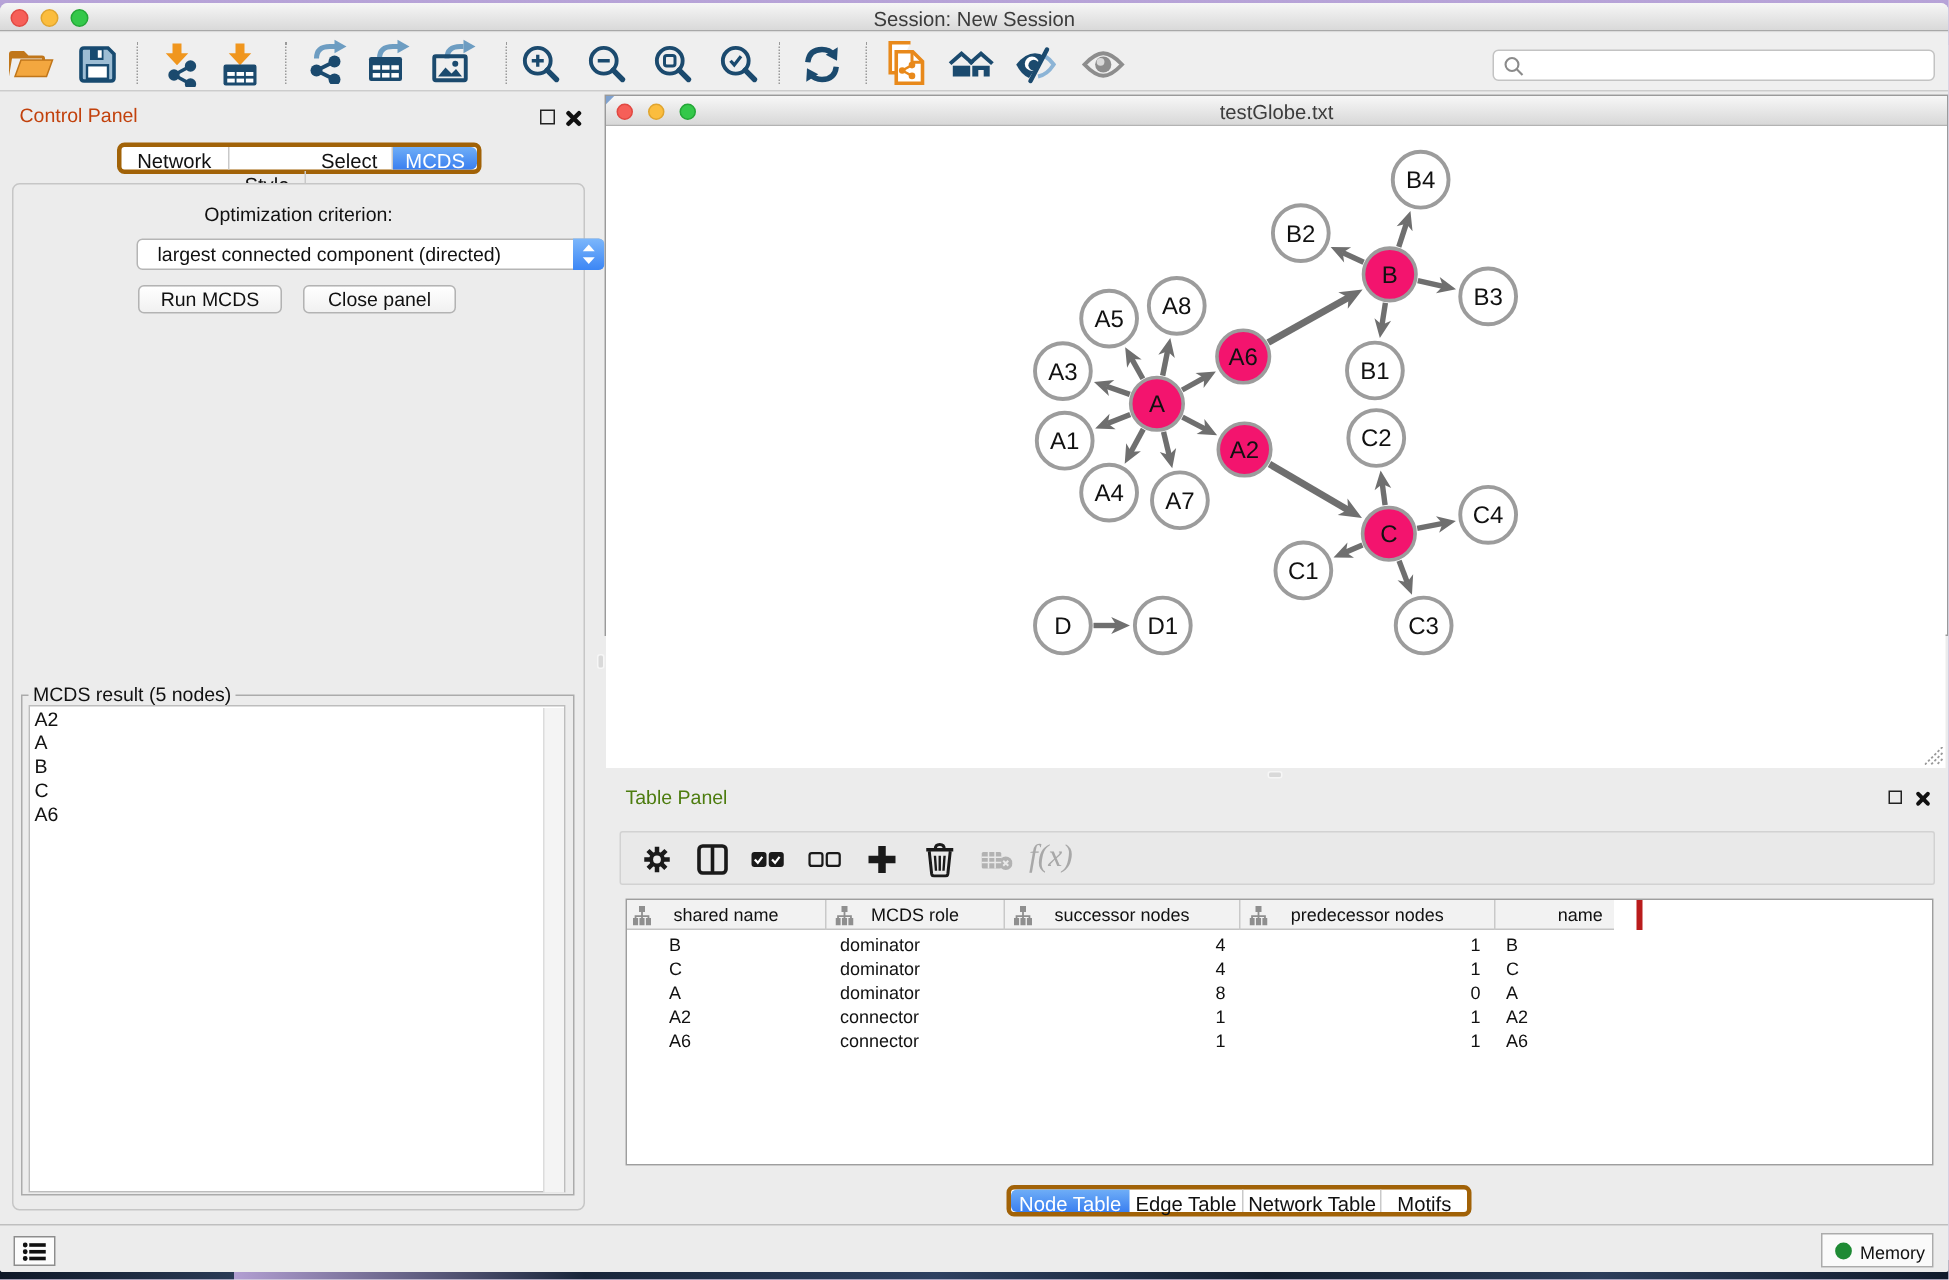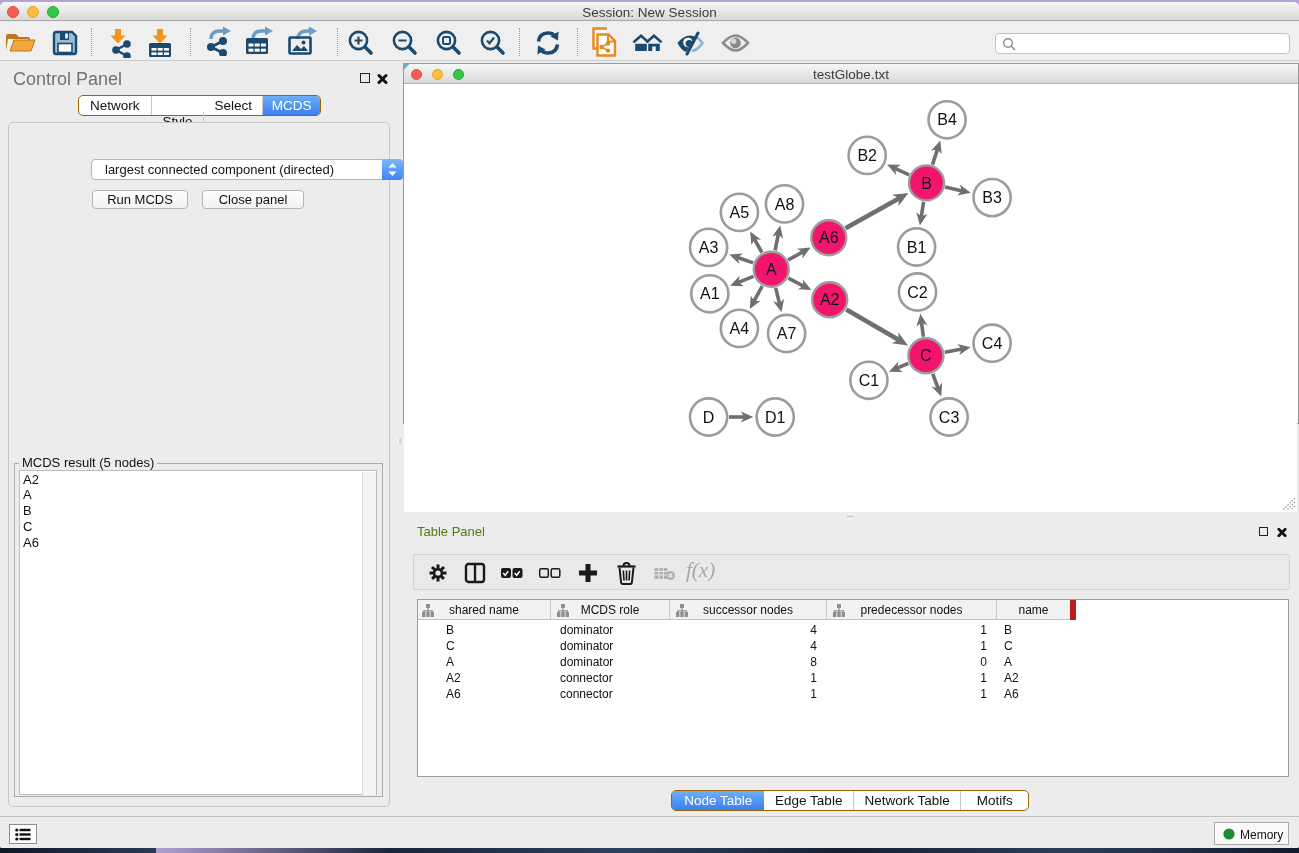--- a/index.html
+++ b/index.html
@@ -10,23 +10,23 @@
 #wallpaper-top { left:0; top:0; width:1299px; height:30px; background:linear-gradient(#b7a3d8,#ab97cc); }
 #wallpaper-bot { left:0; top:840px; width:1299px; height:13px; background:linear-gradient(90deg,#0e1726,#2a3a55 12%,#16223503 0,#182539 30%,#2e4060 48%,#141f30 65%,#2c3d5a 82%,#101a2b); }
 #appwin { left:0; top:2px; width:1299px; height:846px; background:#ececec; border-radius:5px 5px 2px 2px; overflow:hidden; }
 #titlebar { left:0; top:0; width:1299px; height:19px; background:linear-gradient(#f6f6f6,#d9d9d9); border-bottom:1px solid #a8a8a8; border-radius:5px 5px 0 0; }
 .tl { position:absolute; width:12px; height:12px; border-radius:50%; top:4px; }
 #title-text { width:100%; text-align:center; top:3px; font-size:13.5px; color:#3c3c3c; }
 #toolbar { left:0; top:20px; width:1299px; height:39px; background:#efefef; border-bottom:1px solid #cccccc; }
 .tsep { position:absolute; top:6px; height:28px; width:0; border-left:1px dotted #9a9a9a; }
 #searchbox { left:995px; top:11px; width:295px; height:21px; background:#ffffff; border:1px solid #c3c3c3; border-radius:4px; }
 
-#cp-title { left:13px; top:67px; font-size:18px; color:#737373; }
+#cp-title { left:13px; top:67px; font-size:13px; color:#c2410c; }
 .winbtn-sq { position:absolute; width:10px; height:10px; border:1.6px solid #222; }
-.tabrow { position:absolute; height:21px; background:#ffffff; border:1px solid #a16207; border-radius:5px; display:flex; }
+.tabrow { position:absolute; height:21px; background:#ffffff; border:3px solid #a16207; border-radius:5px; display:flex; }
 .tab { height:100%; font-size:13.5px; color:#111; text-align:center; line-height:19px; border-right:1px solid #c9c9c9; }
 .tab:last-child { border-right:none; }
 .tab.sel { background:linear-gradient(#6faef7,#3a7ff0); color:#ffffff; border-radius:0 4px 4px 0; border-right:none; }
 #cp-panel { left:8px; top:120px; width:382px; height:685px; background:#ececec; border:1px solid #c6c6c6; border-radius:5px; }
 #opt-label { left:0px; top:133px; width:398px; text-align:center; font-size:13px; color:#111; }
 #dd { left:43px; top:157px; width:312px; height:21px; background:#ffffff; border:1px solid #b5b5b5; border-radius:4px;margin-left:48px; }
 #dd-text { left:13px; top:2px; font-size:13px; color:#111; }
 #dd-step { right:-1px; top:-1px; width:21px; height:21px; border-radius:0 4px 4px 0; background:linear-gradient(#7cb7fb,#3c86f5); }
 .macbtn { position:absolute; height:19px; background:linear-gradient(#ffffff,#f1f1f1); border:1px solid #b3b3b3; border-radius:4px; font-size:13px; color:#111; text-align:center; line-height:17px; }
 #groupbox { left:14px; top:461px; width:369px; height:334px; border:1px solid #ababab; }
@@ -202,20 +202,21 @@
     <svg class="abs" style="left:377px;top:71px;" width="11" height="12" viewBox="0 0 11 12">
         <path d="M2 2.5 L9 9.5 M9 2.5 L2 9.5" stroke="#111" stroke-width="3" stroke-linecap="round"></path>
       </svg>
     <div class="tabrow" style="left:78px; top:93px; width:243px;">
       <div class="tab" style="width:73px;">Network</div>
       <div class="tab" style="width:53px;margin-top:16px;">Style</div>
       <div class="tab" style="width:59px;">Select</div>
       <div class="tab sel" style="width:57px;">MCDS</div>
     </div>
     <div class="abs" id="cp-panel"></div>
+    <div class="abs" id="opt-label">Optimization criterion:</div>
     <div class="abs" id="dd">
       <div class="abs" id="dd-text">largest connected component (directed)</div>
       <div class="abs" id="dd-step">
           <svg class="abs" style="left:4px;top:2px;" width="13" height="17" viewBox="0 0 13 17">
             <path d="M2.5 6.5 L6.5 2 L10.5 6.5 z" fill="#fff"></path>
             <path d="M2.5 10.5 L6.5 15 L10.5 10.5 z" fill="#fff"></path>
           </svg>
         </div>
     </div>
     <div class="macbtn" style="left:92px; top:188px; width:96px;">Run MCDS</div>
@@ -419,21 +420,21 @@
           <div class="th-cell" style="left:409px; width:170px;">predecessor nodes</div>
 <svg class="abs" style="left:415px;top:4px;" width="12" height="13" viewBox="0 0 12 13">
             <g fill="#8f8f8f">
               <rect x="4" y="0" width="4" height="4"></rect>
               <rect x="0" y="8" width="3.4" height="5"></rect>
               <rect x="4.3" y="8" width="3.4" height="5"></rect>
               <rect x="8.6" y="8" width="3.4" height="5"></rect>
               <path d="M6 4 v3 M1.7 8 V6.8 h8.6 V8 M6 6 v2" stroke="#8f8f8f" stroke-width="1.2" fill="none"></path>
             </g>
           </svg>
-          <div class="th-cell" style="left:579px; width:79px; border-right:6px solid #b91c1c;">name</div>
+          <div class="th-cell" style="left:598px; width:79px; border-right:4px solid #b91c1c;">name</div>
       </div>
       <div class="td" style="left:28px; top:22px;">B</div>
 <div class="td" style="left:142px; top:22px;">dominator</div>
 <div class="td" style="left:330px; top:22px; width:69px; text-align:right;">4</div>
 <div class="td" style="left:500px; top:22px; width:69px; text-align:right;">1</div>
 <div class="td" style="left:586px; top:22px;">B</div>
 <div class="td" style="left:28px; top:38px;">C</div>
 <div class="td" style="left:142px; top:38px;">dominator</div>
 <div class="td" style="left:330px; top:38px; width:69px; text-align:right;">4</div>
 <div class="td" style="left:500px; top:38px; width:69px; text-align:right;">1</div>
@@ -447,21 +448,21 @@
 <div class="td" style="left:142px; top:70px;">connector</div>
 <div class="td" style="left:330px; top:70px; width:69px; text-align:right;">1</div>
 <div class="td" style="left:500px; top:70px; width:69px; text-align:right;">1</div>
 <div class="td" style="left:586px; top:70px;">A2</div>
 <div class="td" style="left:28px; top:86px;">A6</div>
 <div class="td" style="left:142px; top:86px;">connector</div>
 <div class="td" style="left:330px; top:86px; width:69px; text-align:right;">1</div>
 <div class="td" style="left:500px; top:86px; width:69px; text-align:right;">1</div>
 <div class="td" style="left:586px; top:86px;">A6</div>
     </div>
-    <div class="tabrow" style="left:671px; top:788px; width:358px;">
+    <div class="tabrow" style="left:671px; top:788px; width:310px;">
       <div class="tab sel" style="width:93px; border-radius:4px 0 0 4px;">Node Table</div>
       <div class="tab" style="width:90px;">Edge Table</div>
       <div class="tab" style="width:108px;">Network Table</div>
       <div class="tab" style="width:67px;">Motifs</div>
     </div>
     <div class="abs" id="statusbar"></div>
     <div class="abs" id="listbtn">
         <svg class="abs" style="left:5px;top:3px;" width="16" height="13" viewBox="0 0 16 13">
           <g fill="#111">
             <circle cx="1.8" cy="2" r="1.6"></circle>

